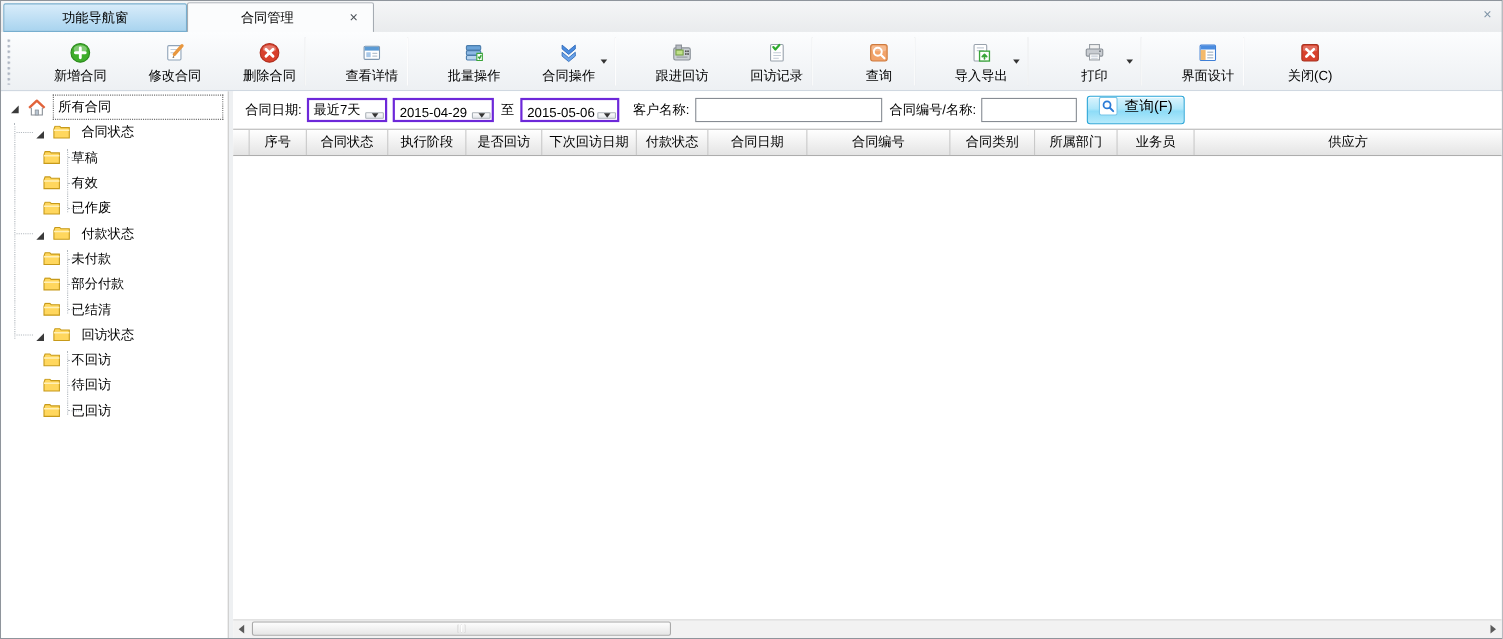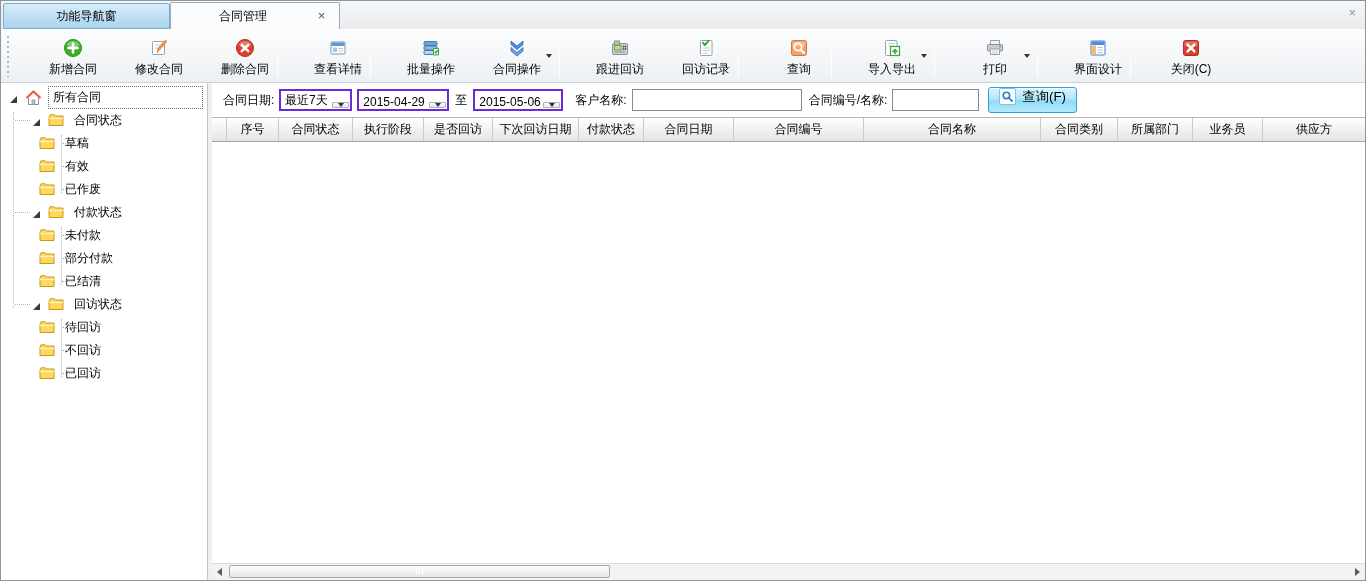--- a/index.html
+++ b/index.html
@@ -504,30 +504,30 @@
           </span>
           <span class="tlabel-node">回访状态</span>
         </div>
         <div class="trow trow-leaf">
           <span class="ticon-tree">
             <svg width="16" height="13" viewBox="0 0 16 13">
                 <path d="M1 3.5 L1 11.5 L15 11.5 L15 2 L7.5 2 L6.3 0.8 L2 0.8 Z" fill="#ffd75e" stroke="#c79a1a"></path>
                 <path d="M1 4.5 L15 4.5" stroke="#fff0b8" stroke-width="1.4"></path>
               </svg>
           </span>
+          <span class="tlabel-node">不回访</span>
+        </div>
+        <div class="trow trow-leaf">
+          <span class="ticon-tree">
+            <svg width="16" height="13" viewBox="0 0 16 13">
+                <path d="M1 3.5 L1 11.5 L15 11.5 L15 2 L7.5 2 L6.3 0.8 L2 0.8 Z" fill="#ffd75e" stroke="#c79a1a"></path>
+                <path d="M1 4.5 L15 4.5" stroke="#fff0b8" stroke-width="1.4"></path>
+              </svg>
+          </span>
           <span class="tlabel-node">待回访</span>
-        </div>
-        <div class="trow trow-leaf">
-          <span class="ticon-tree">
-            <svg width="16" height="13" viewBox="0 0 16 13">
-                <path d="M1 3.5 L1 11.5 L15 11.5 L15 2 L7.5 2 L6.3 0.8 L2 0.8 Z" fill="#ffd75e" stroke="#c79a1a"></path>
-                <path d="M1 4.5 L15 4.5" stroke="#fff0b8" stroke-width="1.4"></path>
-              </svg>
-          </span>
-          <span class="tlabel-node">不回访</span>
         </div>
         <div class="trow trow-leaf">
           <span class="ticon-tree">
             <svg width="16" height="13" viewBox="0 0 16 13">
                 <path d="M1 3.5 L1 11.5 L15 11.5 L15 2 L7.5 2 L6.3 0.8 L2 0.8 Z" fill="#ffd75e" stroke="#c79a1a"></path>
                 <path d="M1 4.5 L15 4.5" stroke="#fff0b8" stroke-width="1.4"></path>
               </svg>
           </span>
           <span class="tlabel-node">已回访</span>
         </div>
@@ -585,21 +585,20 @@
       <div class="grid-header">
         <div class="hcell c-ind"></div>
         <div class="hcell c0">序号</div>
         <div class="hcell c1">合同状态</div>
         <div class="hcell c2">执行阶段</div>
         <div class="hcell c3">是否回访</div>
         <div class="hcell c4">下次回访日期</div>
         <div class="hcell c5">付款状态</div>
         <div class="hcell c6">合同日期</div>
         <div class="hcell c7">合同编号</div>
-        <div class="hcell c8">合同名称</div>
         <div class="hcell c9">合同类别</div>
         <div class="hcell c10">所属部门</div>
         <div class="hcell c11">业务员</div>
         <div class="hcell c12">供应方</div>
       </div>
 
       <div class="grid-body"></div>
 
       <div class="hscroll">
         <span class="sarrow sarrow-left"></span>

